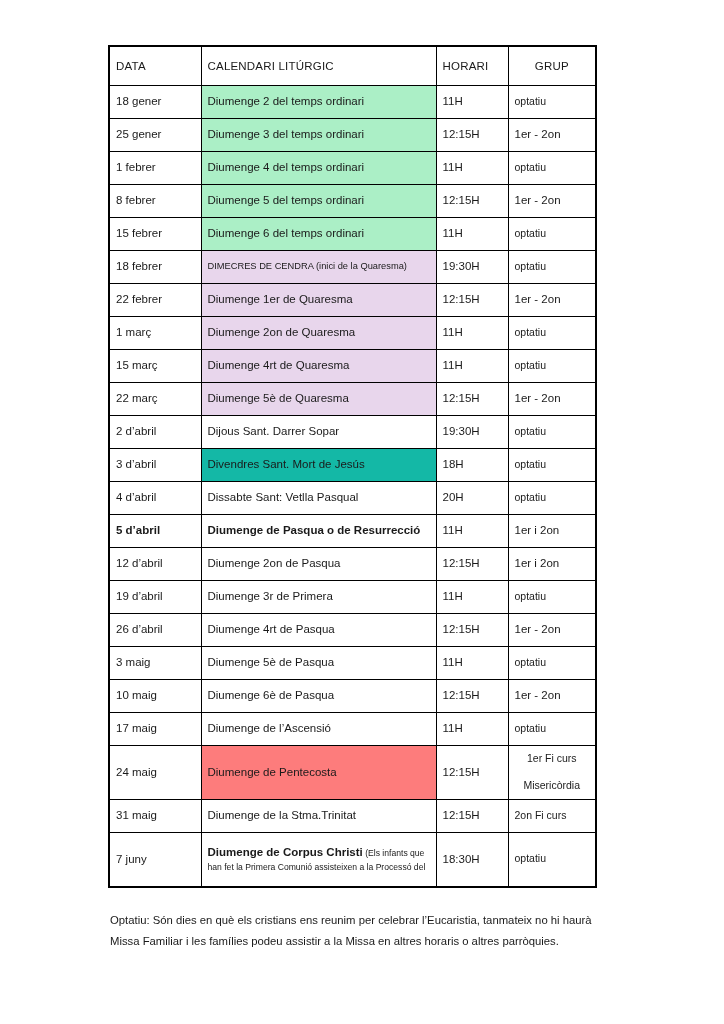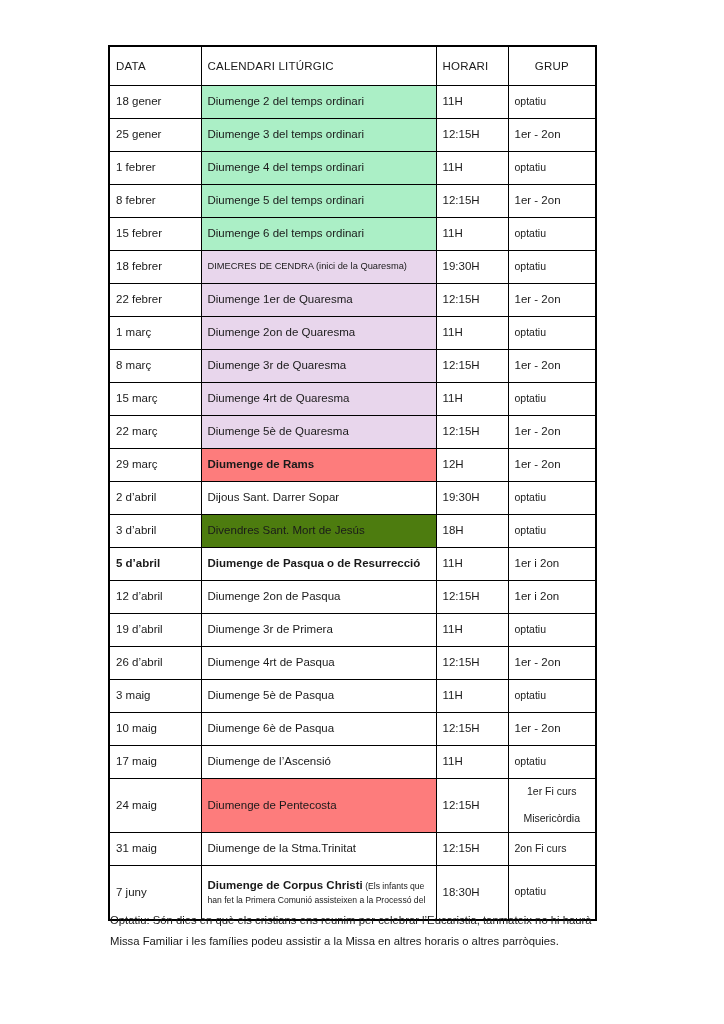--- a/index.html
+++ b/index.html
@@ -72,21 +72,21 @@
     line-height: 1.45;
     text-align: center;
   }
   .grup-two-line span { display: block; text-align: center; }
   .grup-two-line span + span { margin-top: 13px; }
 
   
   .fill-green  { background: #abefc6; }
   .fill-purple { background: #e8d6ec; }
   .fill-red    { background: #fd7c7c; }
-  .fill-rose   { background: #4d7c0f; margin-left: 40px; }
+  .fill-rose   { background: #14b8a6; margin-left: 40px; }
 
   
   tr.r-std td   { height: 23px; }
   tr.r-xtall td { height: 44px; }
 
   .footer {
     position: absolute;
     left: 110px;
     top: 910px;
     width: 500px;
@@ -157,53 +157,47 @@
             <td class="cell-hor">12:15H</td>
             <td class="cell-grup">1er - 2on</td>
           </tr>
           <tr class="r-std">
             <td class="cell-date">1 març</td>
             <td class="cell-lit fill-purple">Diumenge 2on de Quaresma</td>
             <td class="cell-hor">11H</td>
             <td class="cell-grup small">optatiu</td>
           </tr>
           <tr class="r-std">
-            <td class="cell-date">8 març</td>
-            <td class="cell-lit fill-purple">Diumenge 3r de Quaresma</td>
-            <td class="cell-hor">12:15H</td>
-            <td class="cell-grup">1er - 2on</td>
-          </tr>
-          <tr class="r-std">
             <td class="cell-date">15 març</td>
             <td class="cell-lit fill-purple">Diumenge 4rt de Quaresma</td>
             <td class="cell-hor">11H</td>
             <td class="cell-grup small">optatiu</td>
           </tr>
           <tr class="r-std">
             <td class="cell-date">22 març</td>
             <td class="cell-lit fill-purple">Diumenge 5è de Quaresma</td>
             <td class="cell-hor">12:15H</td>
-            <td class="cell-grup">1er - 2on</td>
-          </tr>
-          <tr class="r-std">
-            <td class="cell-date">29 març</td>
-            <td class="cell-lit fill-red bold">Diumenge de Rams</td>
-            <td class="cell-hor">12H</td>
             <td class="cell-grup">1er - 2on</td>
           </tr>
           <tr class="r-std">
             <td class="cell-date">2 d’abril</td>
             <td class="cell-lit">Dijous Sant. Darrer Sopar</td>
             <td class="cell-hor">19:30H</td>
             <td class="cell-grup small">optatiu</td>
           </tr>
           <tr class="r-std">
             <td class="cell-date">3 d’abril</td>
             <td class="cell-lit fill-rose">Divendres Sant. Mort de Jesús</td>
             <td class="cell-hor">18H</td>
+            <td class="cell-grup small">optatiu</td>
+          </tr>
+          <tr class="r-std">
+            <td class="cell-date">4 d’abril</td>
+            <td class="cell-lit">Dissabte Sant: Vetlla Pasqual</td>
+            <td class="cell-hor">20H</td>
             <td class="cell-grup small">optatiu</td>
           </tr>
           <tr class="r-std">
             <td class="cell-date bold">5 d’abril</td>
             <td class="cell-lit bold">Diumenge de Pasqua o de Resurrecció</td>
             <td class="cell-hor">11H</td>
             <td class="cell-grup">1er i 2on</td>
           </tr>
           <tr class="r-std">
             <td class="cell-date">12 d’abril</td>

